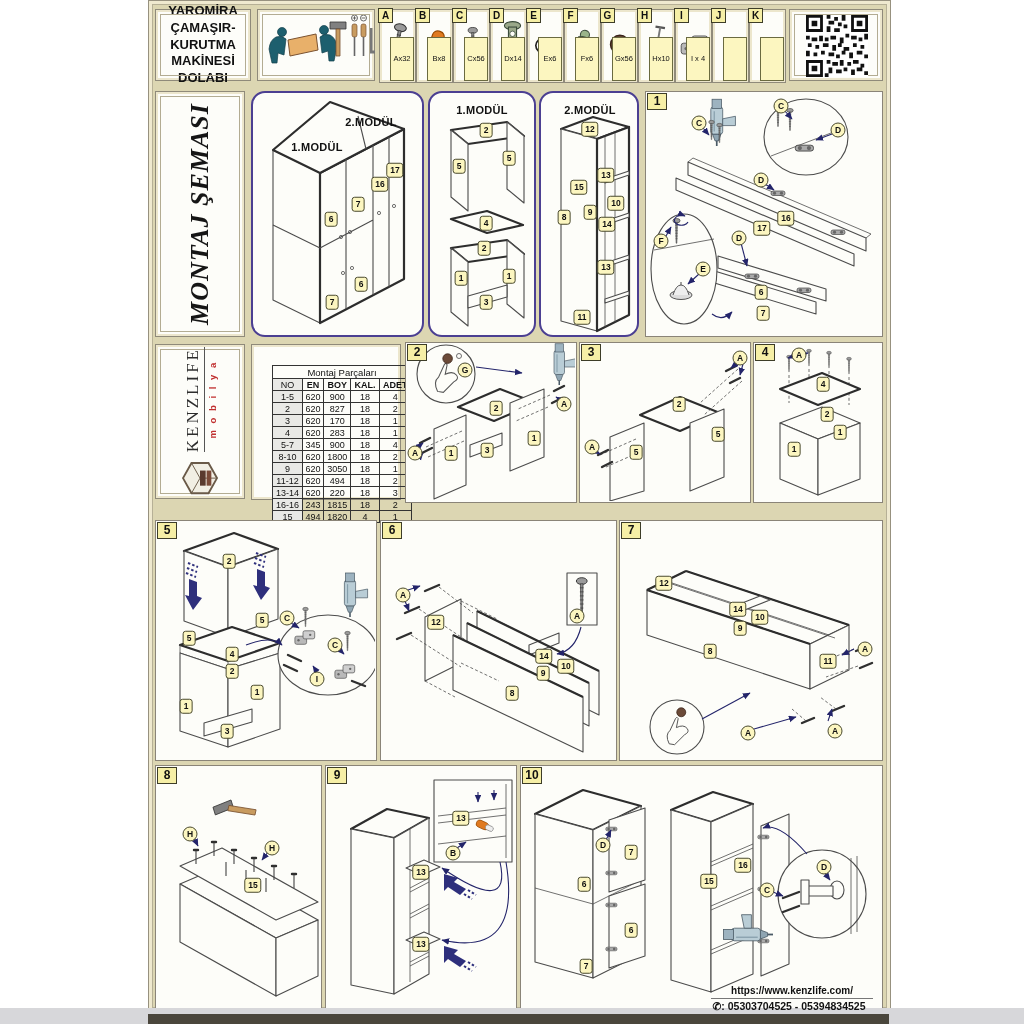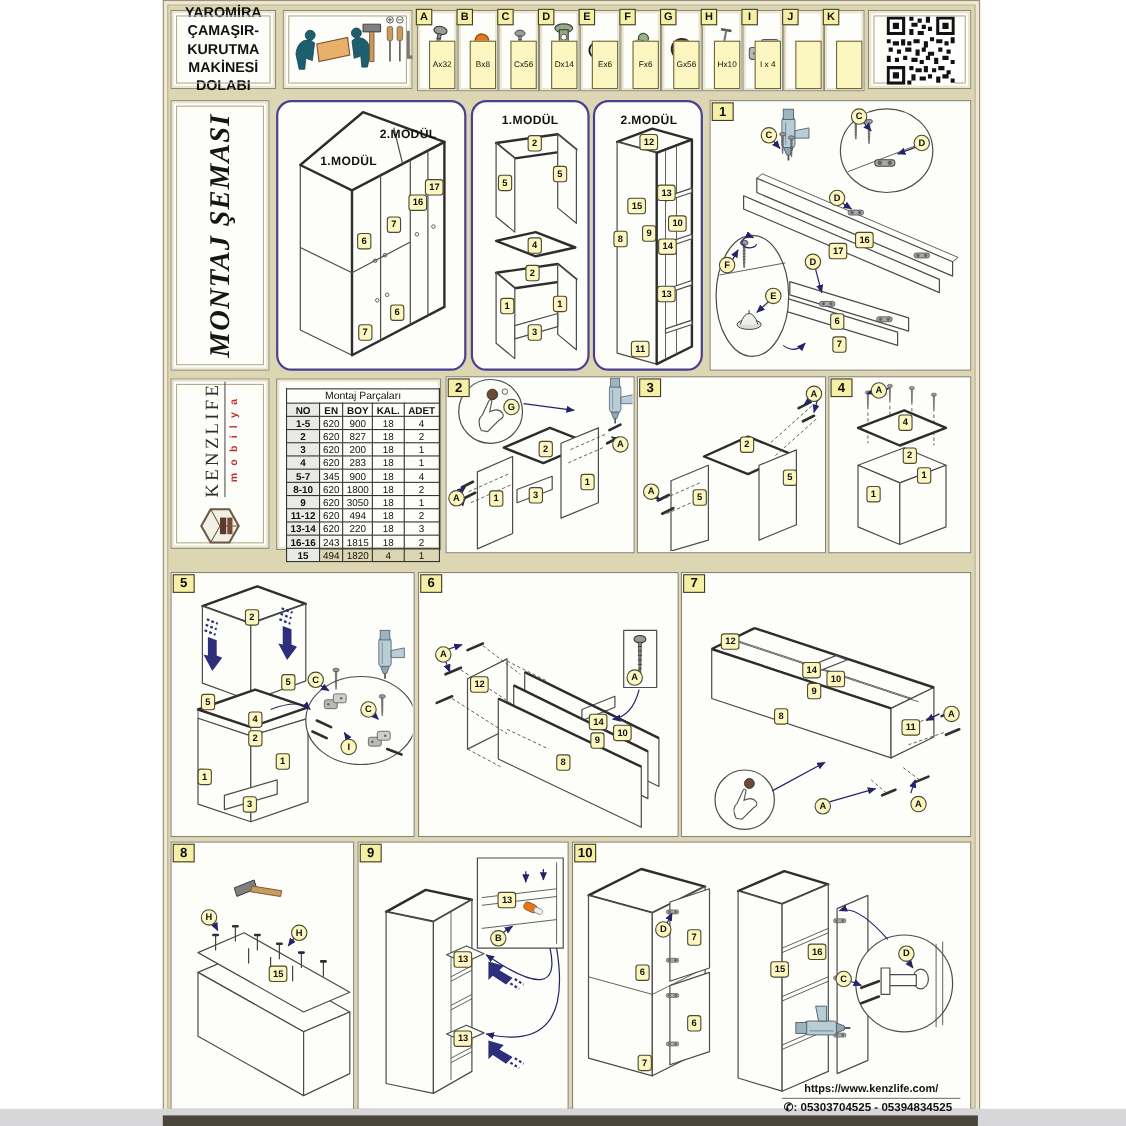--- a/index.html
+++ b/index.html
@@ -27,25 +27,25 @@
   .logo-col{display:flex;align-items:center;gap:7px;width:150px;justify-content:center}
   .brand-name{font-family:"Liberation Serif",serif;font-size:17px;letter-spacing:3px;color:#2d2d2d;
         border-bottom:1.5px solid #555;padding-bottom:1px}
   .brand-sub{font-size:9.5px;font-weight:bold;color:#c03030;letter-spacing:2px;margin-top:2px;text-align:center}
   .hw-cell{position:absolute;background:#fdfdf9;border:1px solid #8f8a7a;box-shadow:inset 0 0 0 2px #ece6cc}
   .hw-letter{position:absolute;top:-2px;left:-2px;width:13px;height:13px;line-height:13px;text-align:center;
         background:#f6efa6;border:1.5px solid #3d3d28;font-weight:bold;font-size:10px;z-index:3}
   .hw-count{position:absolute;right:1px;bottom:1px;min-width:20px;height:10px;line-height:10px;text-align:center;
         background:#fcf6c0;border:1px solid #6a6a40;font-size:7.5px;font-weight:normal;padding:16px 1px}
   .hw-icon{position:absolute;left:50%;top:50%;transform:translate(-50%,-55%)}
-  table.parts{border-collapse:collapse;width:calc(100% - 8px);margin:8px;font-size:9px}
+  table.parts{border-collapse:collapse;width:calc(100% - 8px);margin:20px;font-size:9px}
   table.parts td{border:1px solid #333;text-align:center;height:11px;padding:0 1px}
   table.parts .t-title td{font-size:9.5px;height:12px}
   table.parts .t-head td{font-weight:bold;font-size:9px}
-  table.parts td.noc{background:#e9e9e6;font-weight:bold;width:27px}
+  table.parts td.noc{background:#e9e9e6;font-weight:normal;width:27px}
   svg{display:block}
   .ln{fill:none;stroke:#4c4c4c;stroke-width:1.1;stroke-linejoin:round}
   .lt{fill:none;stroke:#4c4c4c;stroke-width:.8;stroke-linejoin:round}
   .lnb{fill:none;stroke:#2d2d2d;stroke-width:2.2;stroke-linejoin:round}
   .fw{fill:#fdfdf9;stroke:#4c4c4c;stroke-width:1.1;stroke-linejoin:round}
   .fwb{fill:#fdfdf9;stroke:#2d2d2d;stroke-width:2.2;stroke-linejoin:round}
   .dsh{stroke-dasharray:3 2.2}
   .scr{stroke:#2f2f2f;stroke-width:2.4;stroke-linecap:round;fill:none}
   .nl{stroke:#444;stroke-width:1.1;fill:none}
   .arl{fill:none;stroke:#23246a;stroke-width:1.1}
@@ -425,21 +425,21 @@
         <tr>
               <td class="noc">2</td>
               <td>620</td>
               <td>827</td>
               <td>18</td>
               <td>2</td>
             </tr>
         <tr>
               <td class="noc">3</td>
               <td>620</td>
-              <td>200</td>
+              <td>170</td>
               <td>18</td>
               <td>1</td>
             </tr>
         <tr>
               <td class="noc">4</td>
               <td>620</td>
               <td>283</td>
               <td>18</td>
               <td>1</td>
             </tr>

